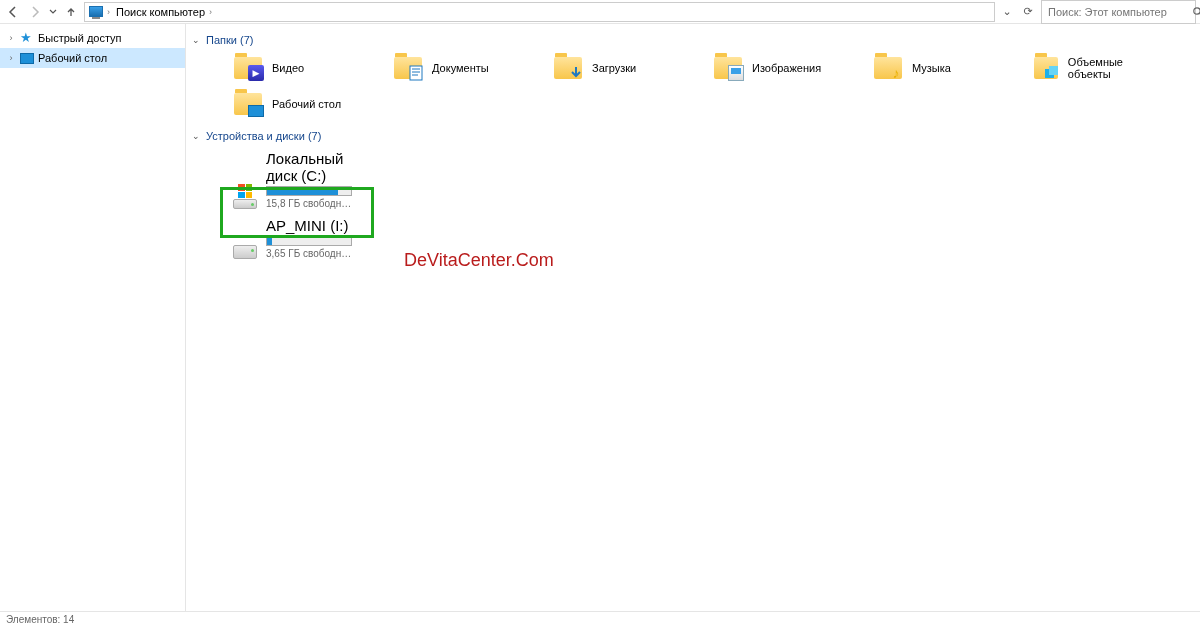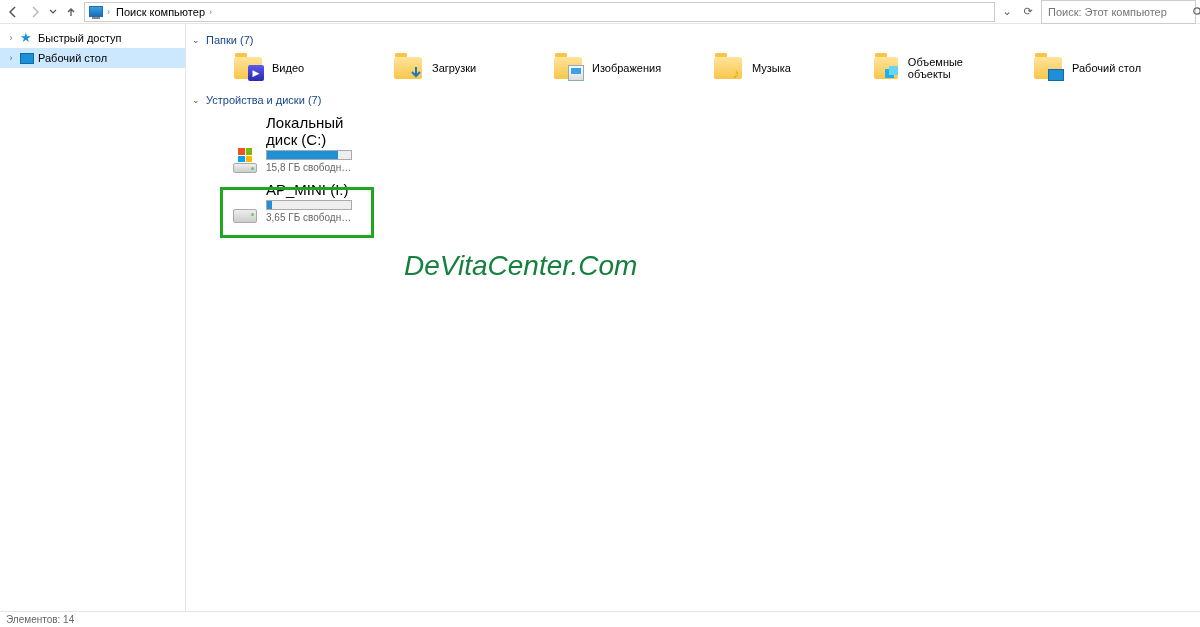--- a/index.html
+++ b/index.html
@@ -198,24 +198,23 @@
 
   .highlight-box {
     position:absolute;
     border:3px solid #1fa81f;
     pointer-events:none;
   }
 
   .watermark {
     position:absolute;
     left:218px; top:226px;
-    font-size:28px;
-    color:#15803d;
+    font-size:18px;
+    color:#b91c1c;
     font-family:"Segoe UI Light","Segoe UI",sans-serif;
-    font-style:italic;
   }
 
   .statusbar {
     height:16px;
     border-top:1px solid #e5e5e5;
     font-size:10px; color:#666;
     padding-left:6px;
     display:flex; align-items:center;
   }
 
@@ -295,20 +294,33 @@
 
     <div class="folder-grid">
 
       <div class="folder-item">
         <span class="folder-icon">
           <span class="folder-tab"></span>
             <span class="folder-base"></span>
           <span class="folder-overlay video">▶</span>
         </span>
         <span class="folder-label">Видео</span>
+      </div>
+      <div class="folder-item">
+        <span class="folder-icon">
+          <span class="folder-tab"></span>
+            <span class="folder-base"></span>
+          <span class="folder-overlay doc">
+            <svg width="14" height="16" viewBox="0 0 14 16">
+                <rect x="1" y="1" width="12" height="14" fill="#fff" stroke="#1e78c0"></rect>
+                <path d="M3 4h8M3 7h8M3 10h6" stroke="#1e78c0" stroke-width="1"></path>
+              </svg>
+          </span>
+        </span>
+        <span class="folder-label">Документы</span>
       </div>
       <div class="folder-item">
         <span class="folder-icon">
           <span class="folder-tab"></span>
             <span class="folder-base"></span>
           <span class="folder-overlay down">
             <svg width="16" height="16" viewBox="0 0 16 16">
                 <path d="M8 2v8M4 7l4 4 4-4" stroke="#1e78c0" stroke-width="2" fill="none"></path>
               </svg>
           </span>

